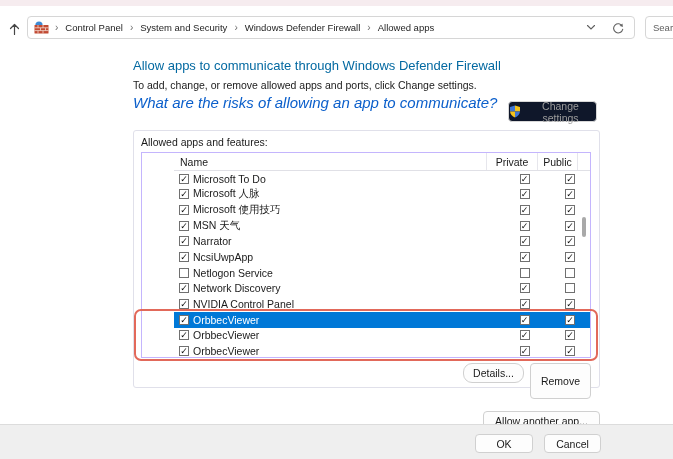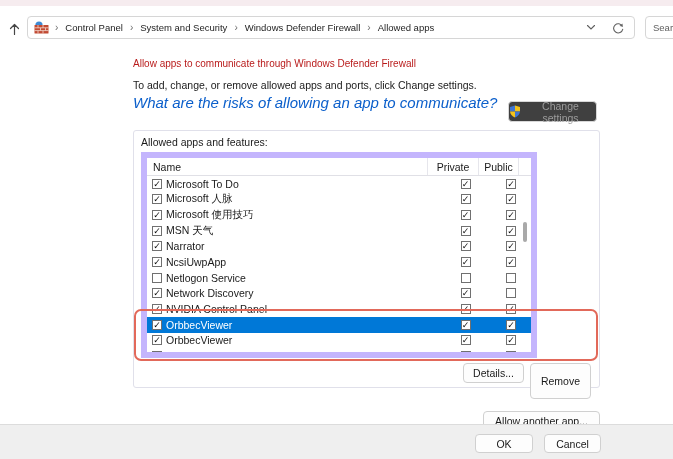--- a/index.html
+++ b/index.html
@@ -14,54 +14,54 @@
   .navbar { position:absolute; left:0; top:6px; width:673px; height:40px; background:#fff; }
   .upbtn { position:absolute; left:2px; top:11px; width:24px; height:24px; display:flex; align-items:center; justify-content:center; background:transparent; border:none; cursor:pointer; }
   .addressbox { position:absolute; left:27px; top:10px; width:608px; height:23px; border:1px solid #d6d6d6; border-radius:4px; background:#fff; display:flex; align-items:center; padding:0 6px; }
   .crumbs { display:flex; align-items:center; gap:7px; font-size:9.5px; color:#242424; white-space:nowrap; flex:1; }
   .crumb { cursor:pointer; }
   .crumb-sep { color:#6f6f6f; font-size:10px; }
   .addr-right { display:flex; align-items:center; gap:16px; padding-right:4px; }
   .searchbox { position:absolute; left:645px; top:10px; width:46px; height:23px; border:1px solid #d6d6d6; border-radius:4px; background:#fff; display:flex; align-items:center; padding-left:7px; font-size:9.5px; color:#5f5f5f; }
 
   
-  .page-title { position:absolute; left:133px; top:58px; font-size:10px; color:#b91c1c; }
+  .page-title { position:absolute; left:133px; top:58px; font-size:13px; color:#0369a1; }
   .page-sub { position:absolute; left:133px; top:79px; font-size:10.5px; color:#1a1a1a;text-align:center; }
   .risks-link { position:absolute; left:133px; top:94px; font-size:15px; color:#0b5fcb; cursor:pointer;font-style:italic; }
 
   .btn { position:absolute; background:#fdfdfd; border:1px solid #d0d0d0; border-radius:4px; font-size:10.5px; color:#1a1a1a; display:flex; align-items:center; justify-content:center; cursor:pointer; font-family:inherit; }
-  .btn-change { left:508px; top:101px; width:89px; height:21px; color:#9b9b9b; gap:4px; background:#404040; border-color:#d8d8d8; }
+  .btn-change { left:508px; top:101px; width:89px; height:21px; color:#9b9b9b; gap:4px; background:#0f172a; border-color:#d8d8d8; }
 
   
   .groupbox { position:absolute; left:133px; top:130px; width:467px; height:258px; border:1px solid #e0e0ea; border-radius:3px; background:#fff; }
   .group-label { position:absolute; left:141px; top:136px; font-size:10.5px; }
 
   
-  .listbox { position:absolute; left:141px; top:152px; width:396px; height:206px; border:6px solid #c4b5fd; background:#fff; overflow:hidden; }
+  .listbox { position:absolute; left:141px; top:152px; width:450px; height:206px; border:1px solid #c4b5fd; background:#fff; overflow:hidden;padding-left:32px; }
   .lheader { display:flex; height:18px; font-size:10.5px; align-items:center; border-bottom:1px solid #e0e0e6; background:#fff; }
   .hc { height:100%; display:flex; align-items:center; border-right:1px solid #e6e6ec; }
   .hc-name { flex:1; padding-left:6px; }
   .hc-priv { width:51px; justify-content:center; }
   .hc-pub  { width:40px; justify-content:center; }
   .hc-scroll { width:12px; border-right:none; }
   .lrows { position:relative; height:188px; }
   .scroll-sep { position:absolute; left:436px; top:0; bottom:0; border-left:1px solid #ededf3; }
   .lrow { display:flex; height:15.66px; align-items:center; font-size:10.5px; cursor:default; }
   .lrow .cell { display:flex; align-items:center; height:100%; }
   .lrow .name { flex:1; padding-left:5px; gap:4px; }
   .lrow .pc { width:51px; justify-content:center; }
   .lrow .bc { width:40px; justify-content:center; }
   .lrow.sel { background:#0078d7; color:#fff; }
   .cb { width:10px; height:10px; border:1px solid #707070; background:#fff; font-size:9px; line-height:9px; color:#111; text-align:center; font-family:"DejaVu Sans",sans-serif; flex:none; }
   .scroll-thumb { position:absolute; right:4px; top:46px; width:4px; height:20px; background:#a9a9a9; border-radius:2px; }
 
   
   .annotation { position:absolute; left:134px; top:309px; width:464px; height:52px; border:2px solid #e2695a; border-radius:7px; pointer-events:none; }
 
-  .btn-details { left:463px; top:363px; width:61px; height:20px; }
+  .btn-details { left:463px; top:363px; width:61px; height:20px;border-radius:9px; }
   .btn-remove  { left:530px; top:363px; width:61px; height:36px; }
   .btn-allow   { left:483px; top:392px; width:117px; height:20px;margin-top:19px; }
 
   
   .footer { position:absolute; left:0; top:424px; width:673px; height:35px; background:#efefef; border-top:1px solid #dcdcdc; }
   .btn-ok     { left:475px; top:434px; width:58px; height:19px; }
   .btn-cancel { left:544px; top:434px; width:57px; height:19px; }
 
   svg { display:block; }
 </style>

